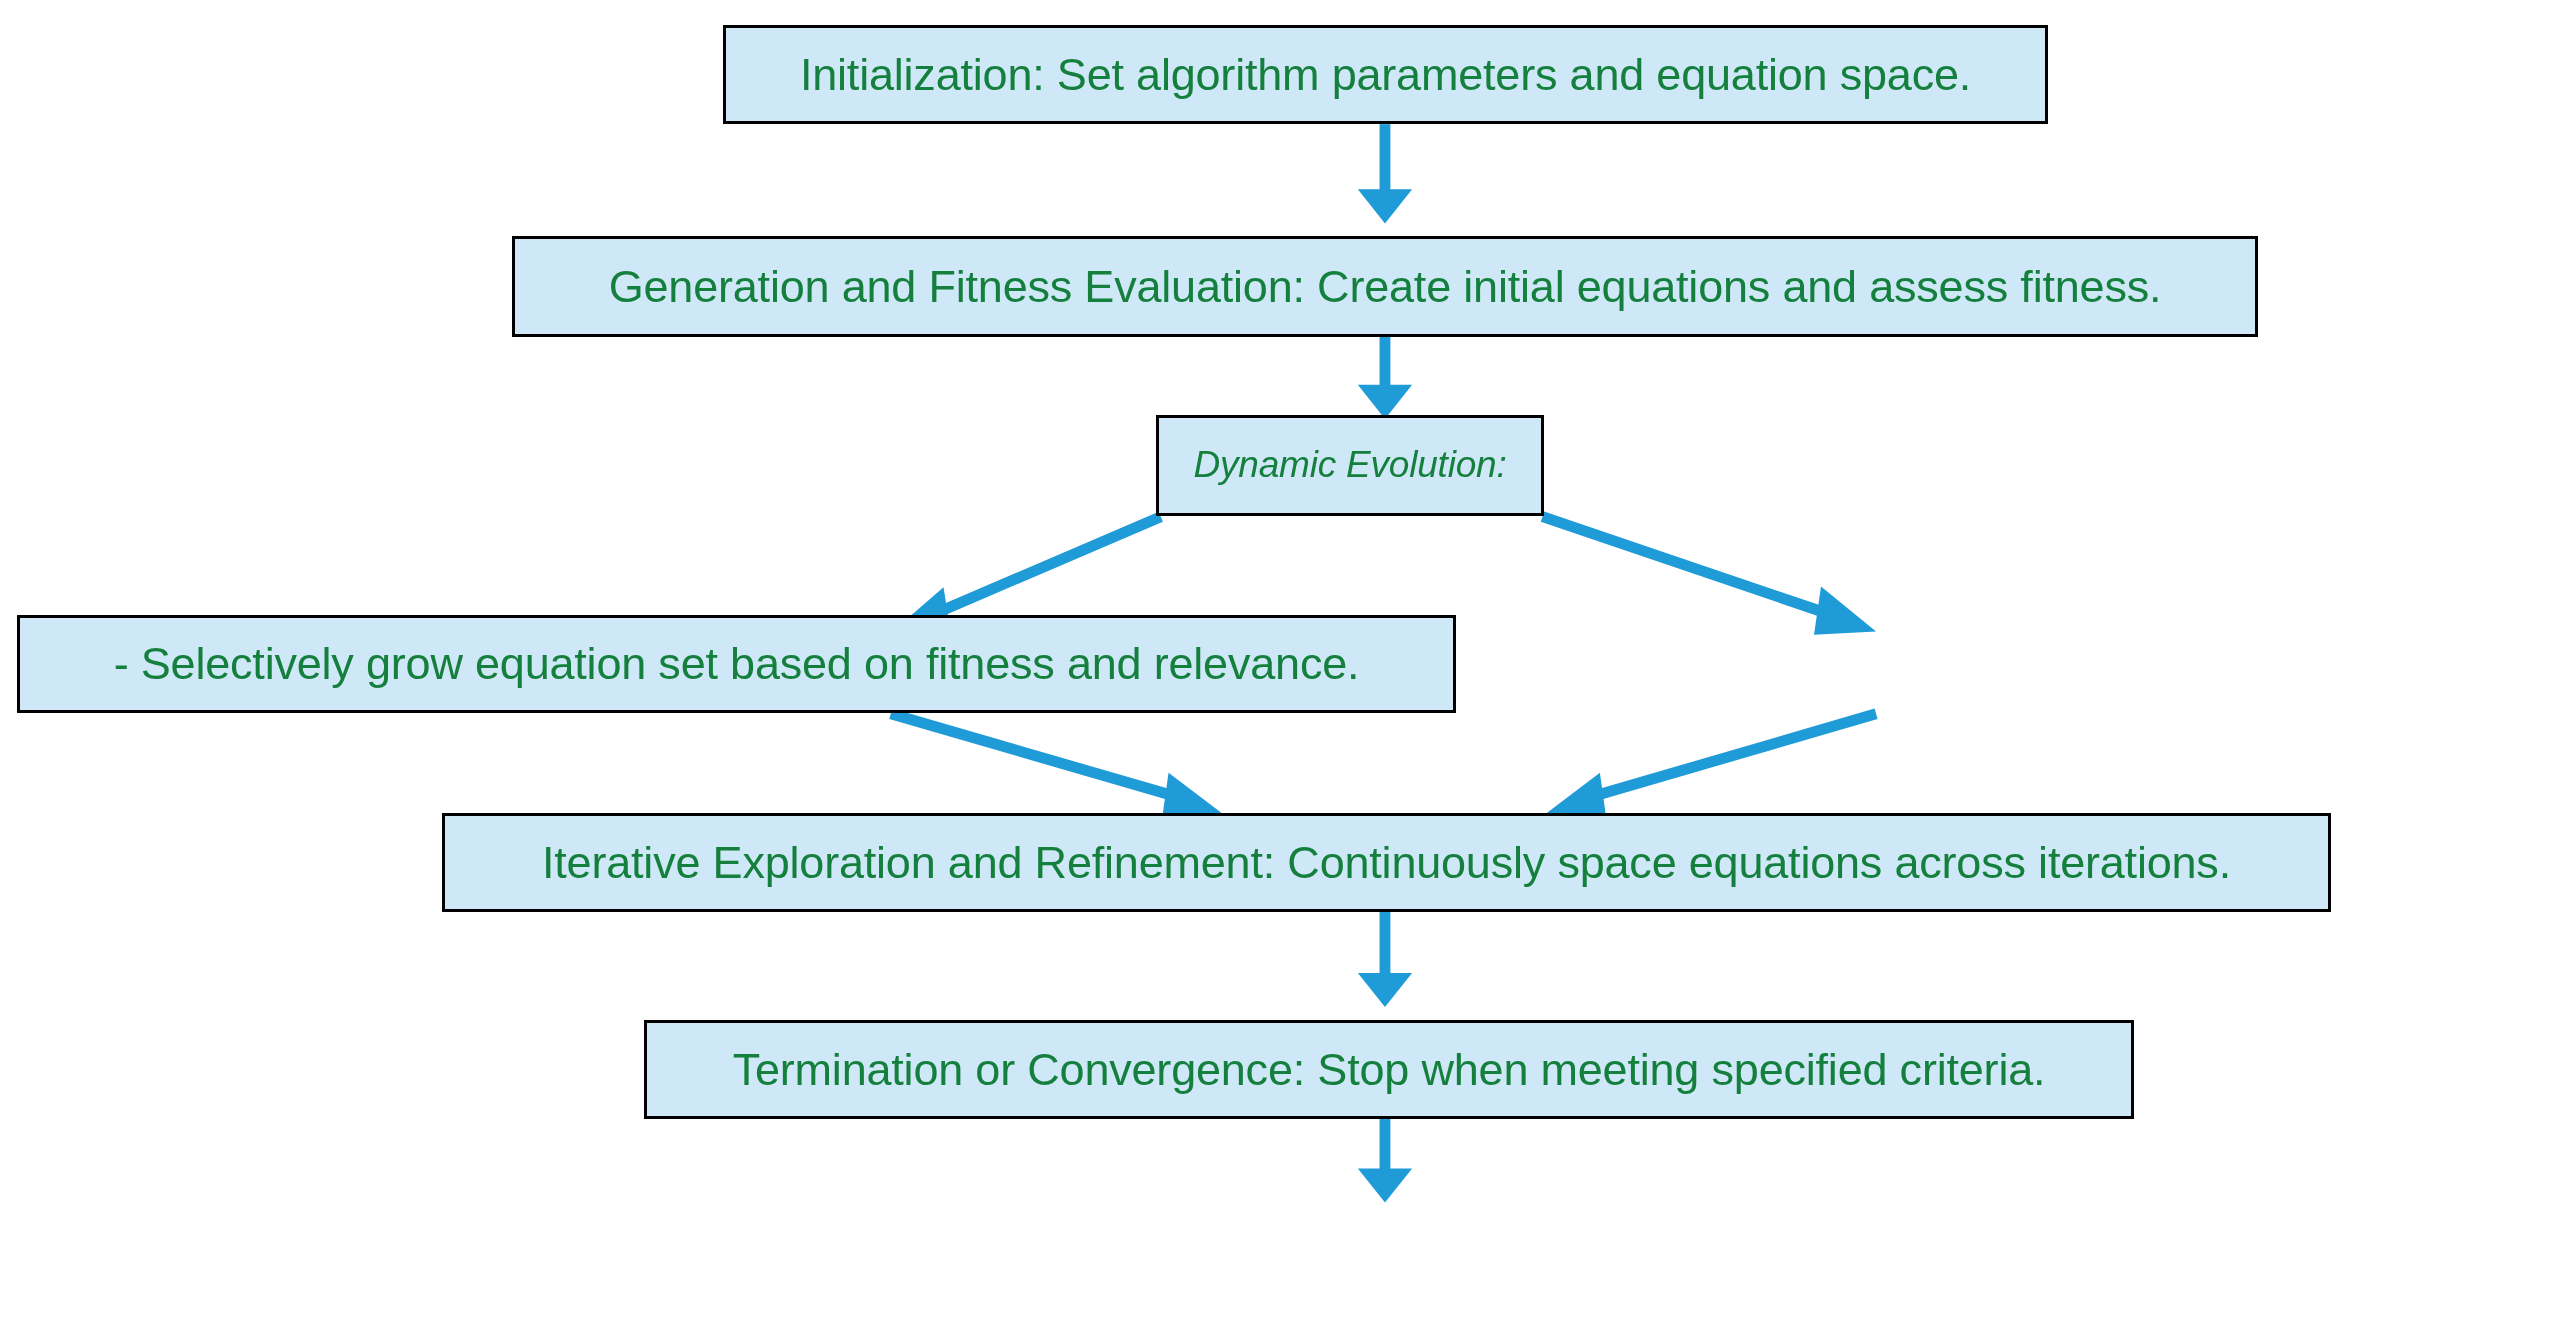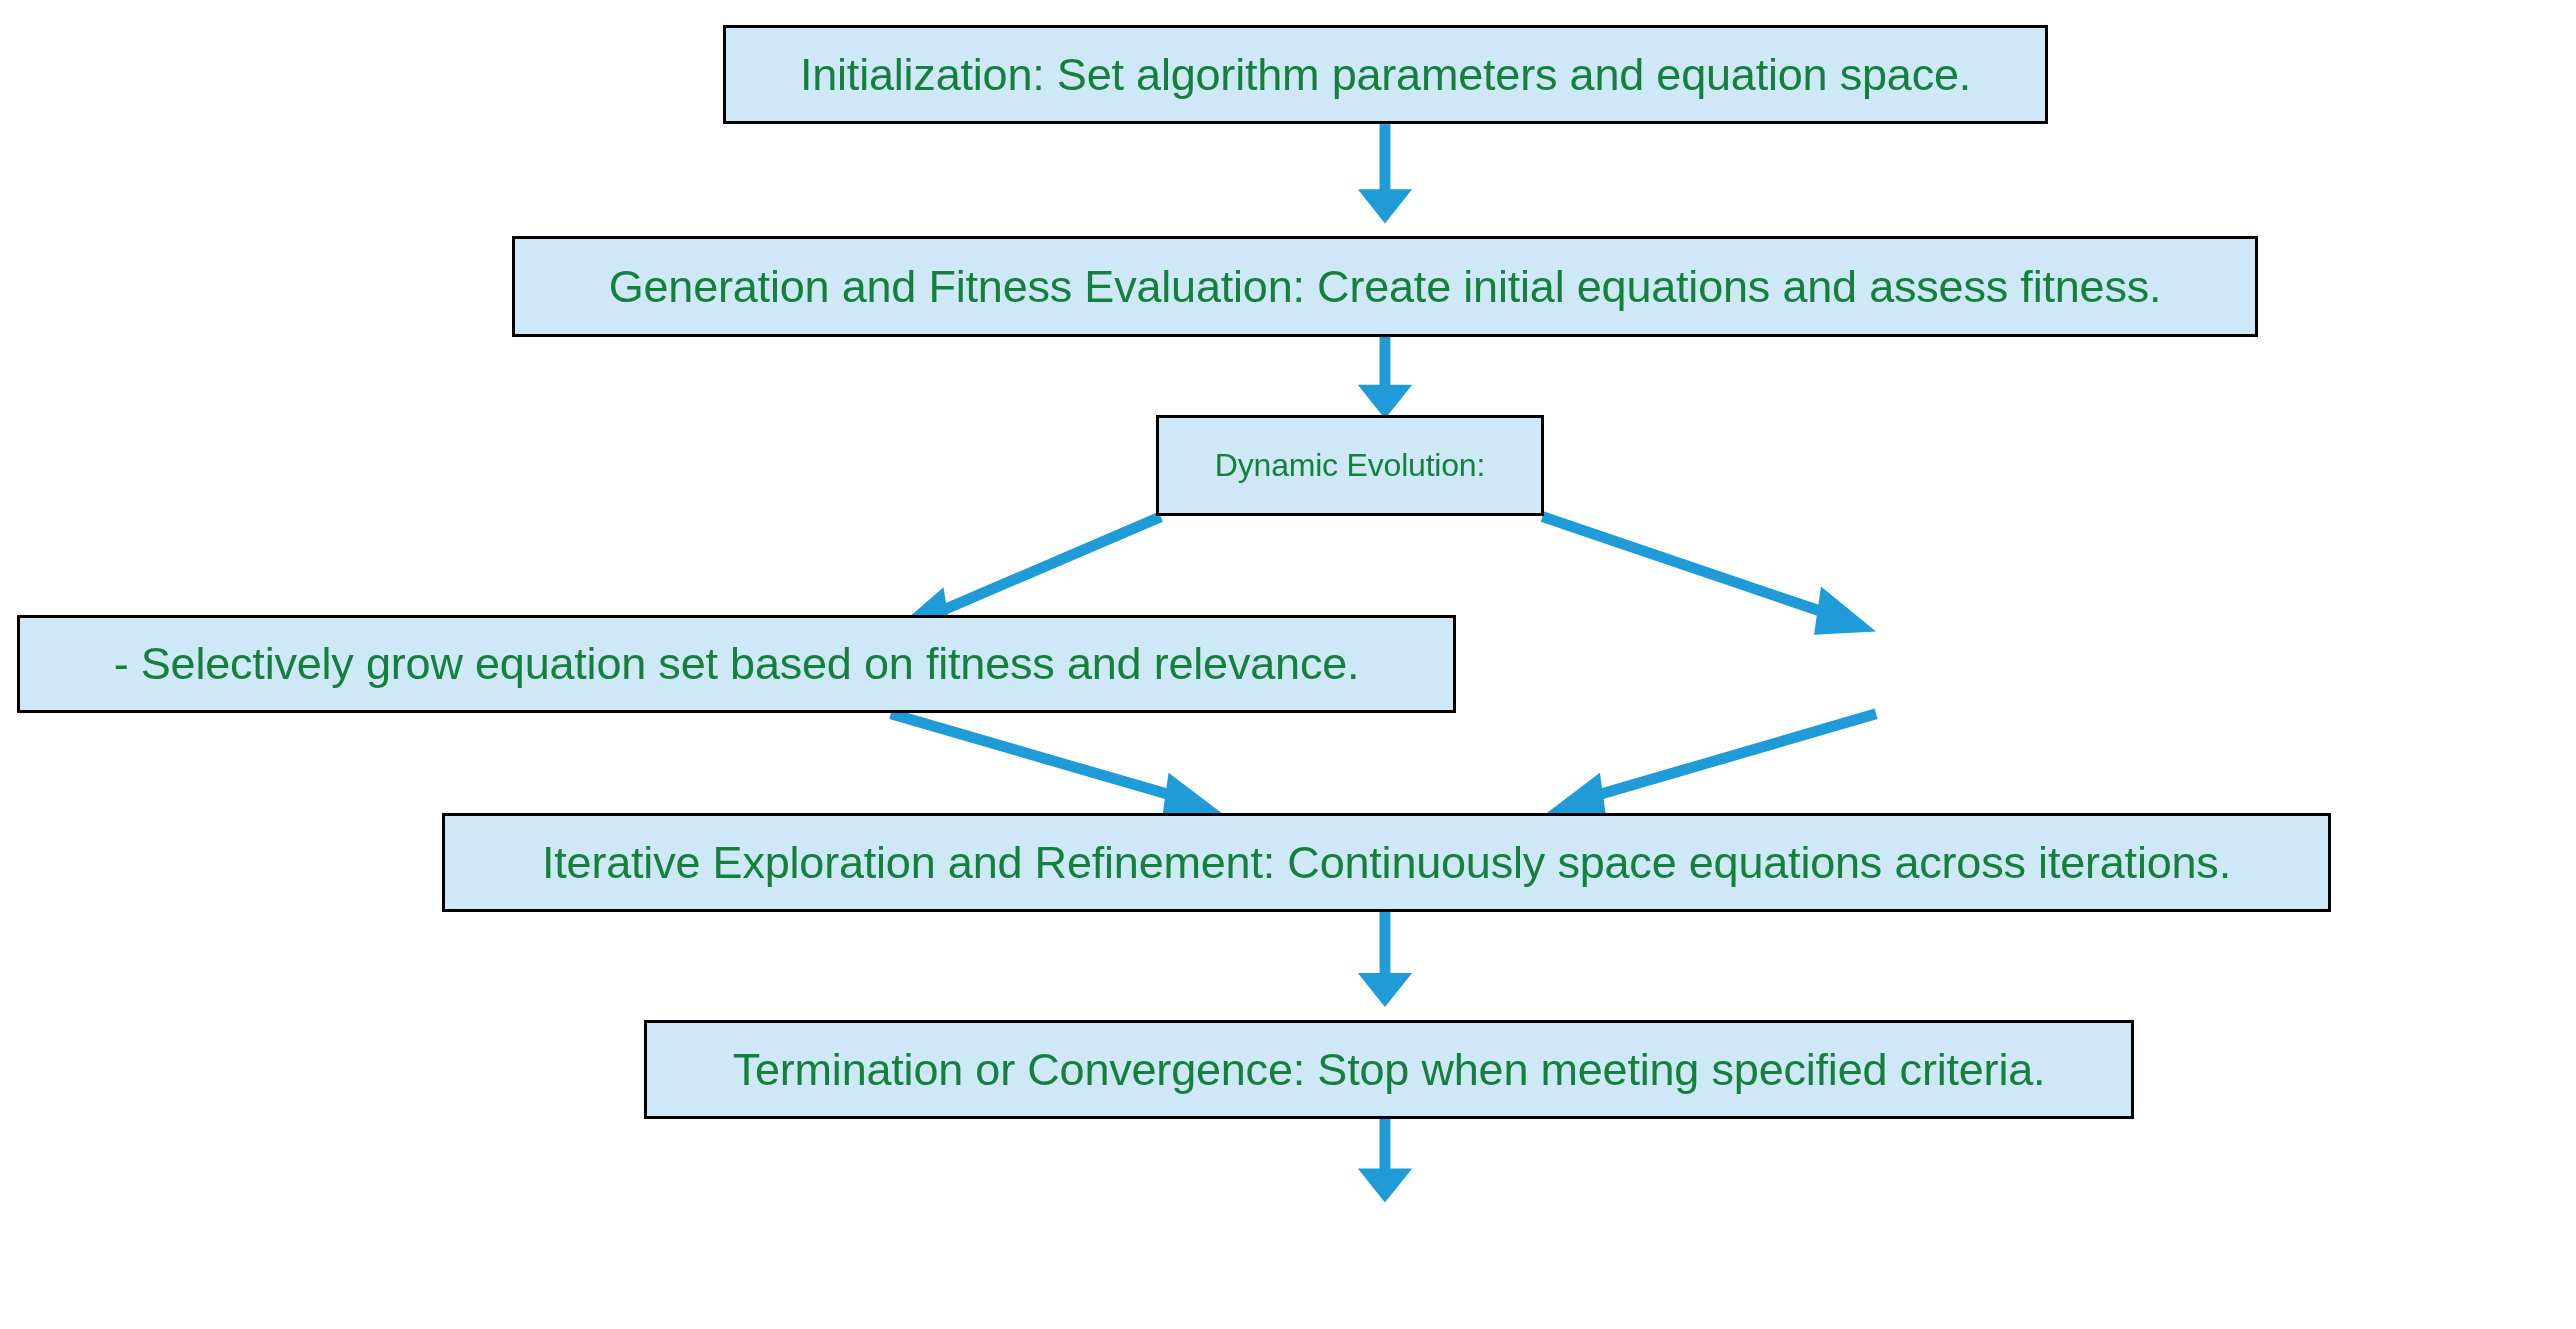--- a/index.html
+++ b/index.html
@@ -108,21 +108,21 @@
 
   <div class="node" id="node-init">
     <span class="node-label">Initialization: Set algorithm parameters and equation space.</span>
   </div>
 
   <div class="node" id="node-generation">
     <span class="node-label">Generation and Fitness Evaluation: Create initial equations and assess fitness.</span>
   </div>
 
   <div class="node" id="node-dynamic">
-    <span class="node-label" style="font-size: 32px;">Dynamic Evolution:</span>
+    <span class="node-label" style="font-size: 37px; font-style: italic;">Dynamic Evolution:</span>
   </div>
 
   <div class="node" id="node-grow">
     <span class="node-label">- Selectively grow equation set based on fitness and relevance.</span>
   </div>
 
 
   <div class="node" id="node-iterative">
     <span class="node-label">Iterative Exploration and Refinement: Continuously space equations across iterations.</span>
   </div>

